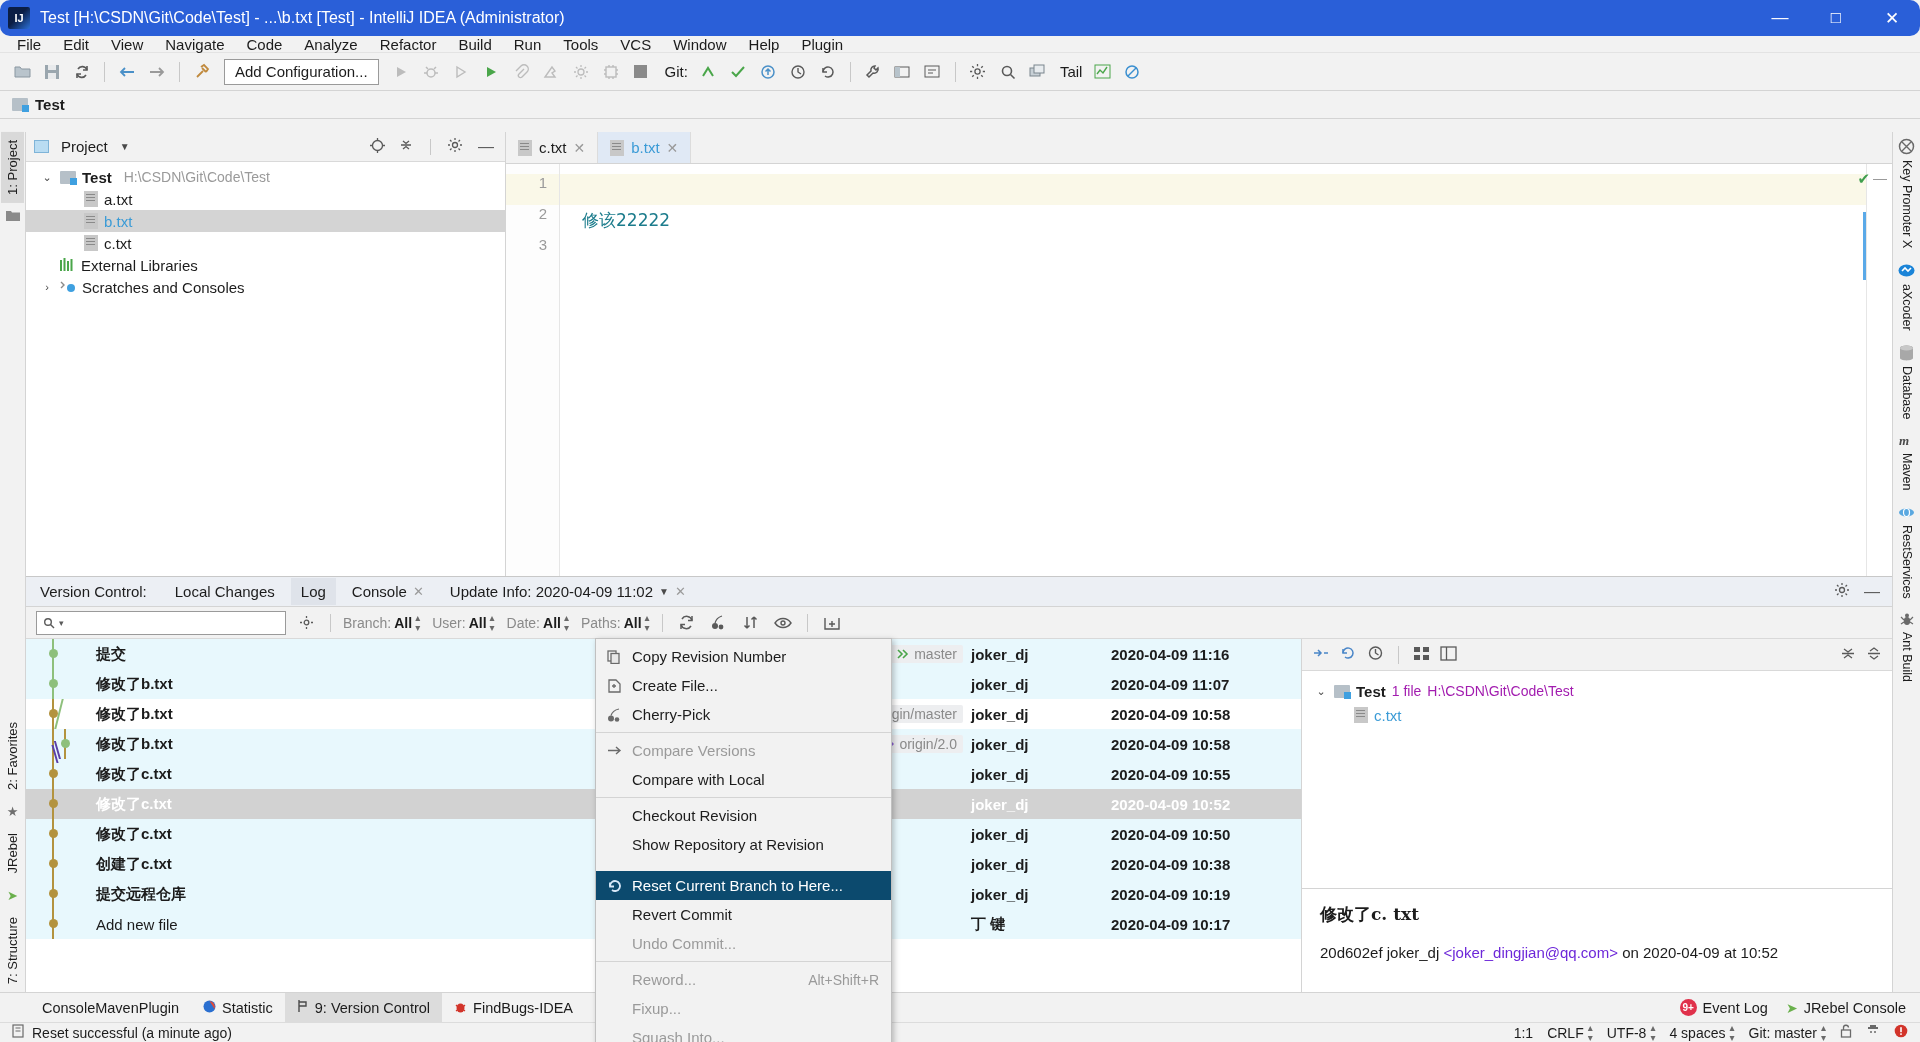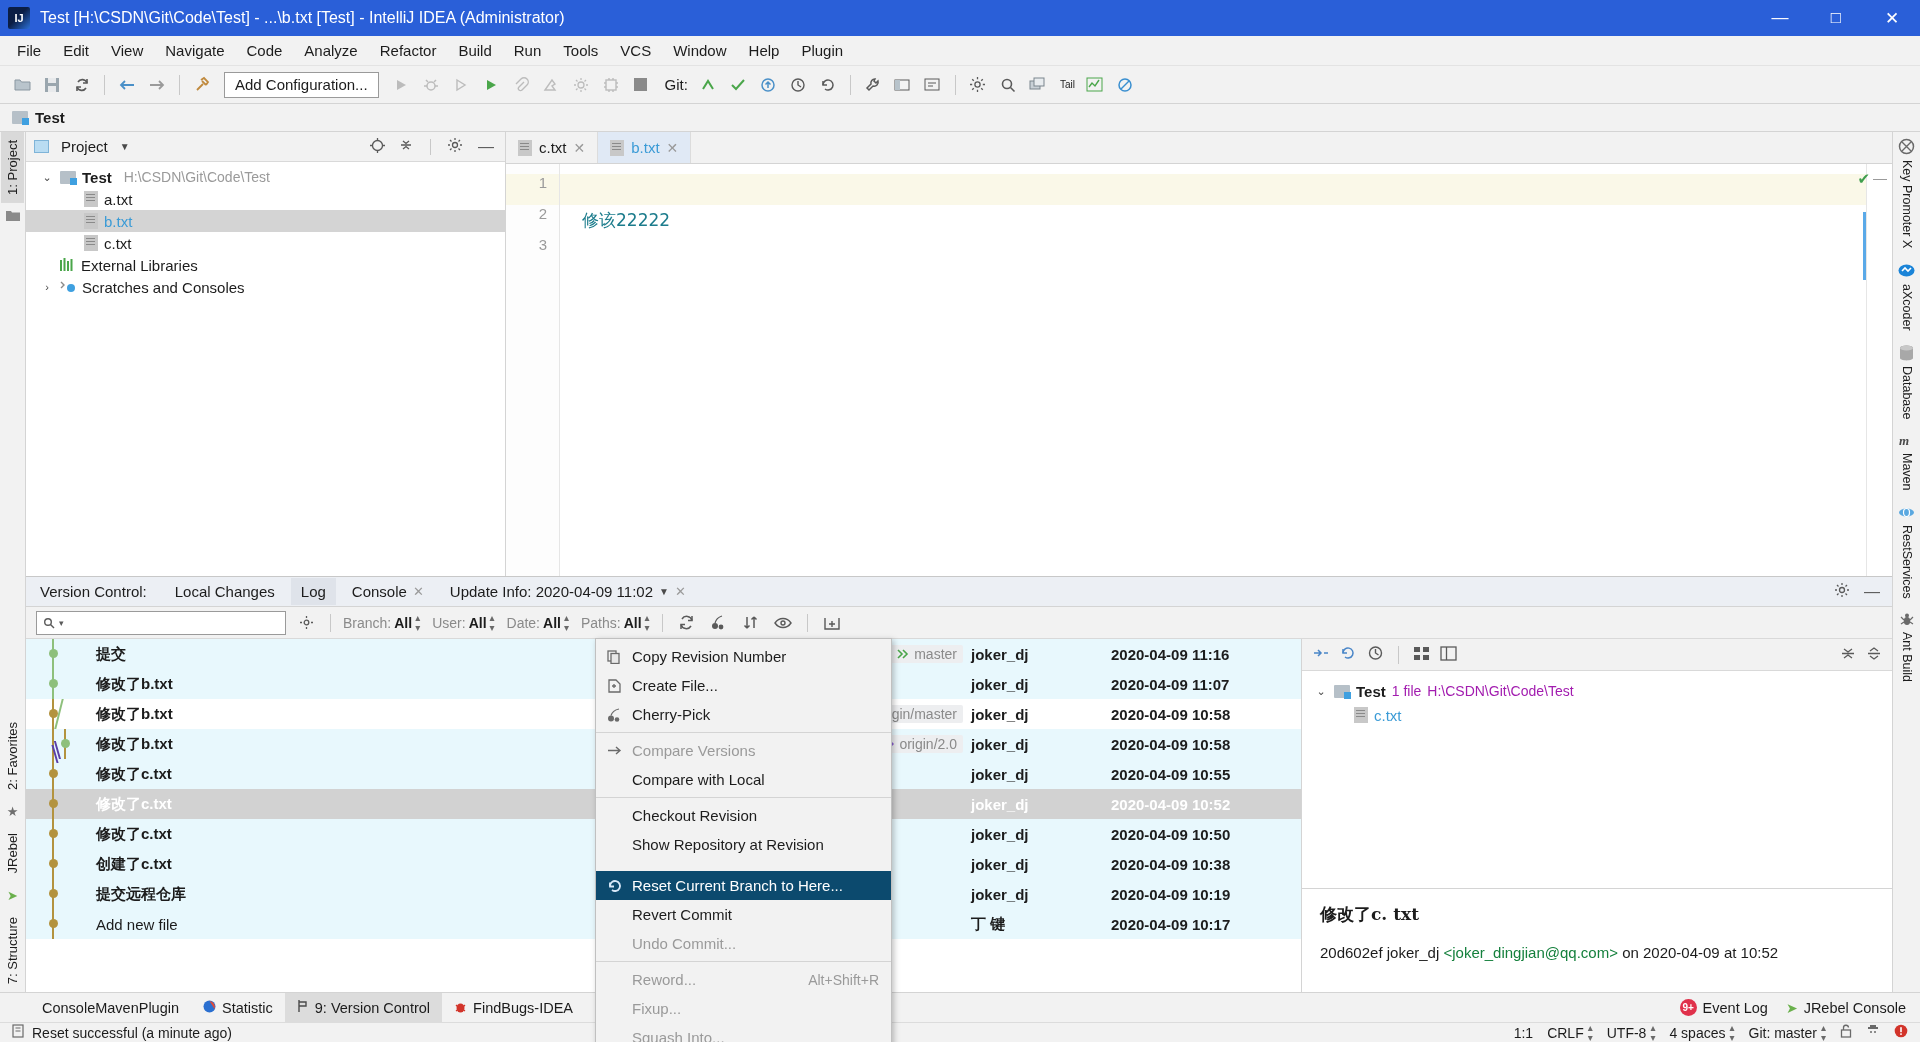--- a/index.html
+++ b/index.html
@@ -13,38 +13,39 @@
     background: #f2f2f2;
   }
   #app { position: relative; width: 1920px; height: 1042px; }
 
   
   .titlebar {
     height: 36px; background: #2a5fd8;
     display: flex; align-items: center;
     color: #fff; font-size: 16px;
     padding-left: 8px;
+    border-radius: 10px;
   }
   .titlebar .ij-logo {
     width: 22px; height: 22px; margin-right: 10px;
     background: linear-gradient(135deg,#0b1e45 0%,#0b1e45 45%,#2b6fd6 100%);
     border-radius: 2px; position: relative; flex: 0 0 auto;
     display:flex; align-items:center; justify-content:center;
     font-size: 11px; font-weight: bold; color:#fff;
   }
   .titlebar .title-text { white-space: nowrap; }
   .win-btns { margin-left: auto; display: flex; height: 36px; }
   .win-btn {
     width: 56px; height: 36px; display: flex; align-items: center; justify-content: center;
     color: #fff; font-size: 17px;
   }
 
   
   .menubar {
-    height: 30px; background: #f2f2f2;
+    height: 17px; background: #f2f2f2;
     display: flex; align-items: center; padding-left: 6px;
     border-bottom: 1px solid #e3e3e3;
   }
   .menubar .mi {
     padding: 4px 11px; font-size: 15px; color: #1c1c1c; cursor: default;
   }
 
   
   .toolbar {
     height: 38px; background: #f2f2f2; display: flex; align-items: center;
@@ -56,21 +57,21 @@
   }
   .tb-icon svg { display:block; }
   .tb-icon.disabled { opacity: .35; }
   .tb-sep { width: 1px; height: 20px; background: #c8c8c8; margin: 0 6px; }
   .run-config {
     height: 26px; border: 1px solid #9a9a9a; background: #fff;
     display: flex; align-items: center; padding: 0 10px; font-size: 15px;
     margin: 0 6px; color: #1c1c1c;
   }
   .git-label { font-size: 15px; margin: 0 4px 0 8px; color:#1c1c1c; }
-  .tail-label { font-size: 10px; margin: 0 4px 0 6px; color:#1c1c1c; }
+  .tail-label { font-size: 15px; margin: 0 4px 0 6px; color:#1c1c1c; }
 
   
   .navbar {
     height: 28px; background: #f2f2f2; display: flex; align-items: center;
     padding-left: 12px; gap: 7px; border-bottom: 1px solid #d4d4d4;
     font-size: 15px; font-weight: bold;
   }
 
   
   .body-wrap { position:absolute; top:132px; left:0; right:0; bottom:36px; display:flex; }
@@ -203,21 +204,21 @@
     height: 32px; background: #f2f2f2; display:flex; align-items:center; gap: 10px;
     padding-left: 10px; border-bottom: 1px solid #d9d9d9; color:#4a86c8;
   }
   .detail-toolbar .right { margin-left:auto; display:flex; gap:10px; padding-right:10px; color:#5a5a5a;}
   .changed-files { flex:1; padding: 8px 0 0 6px; font-size: 15px; }
   .cf-row { display:flex; align-items:center; gap:6px; height: 24px; padding-left: 6px;}
   .cf-path { color:#a21caf; font-size:14px; }
   .detail-bottom { height: 118px; border-top: 1px solid #d4d4d4; padding: 14px 18px; }
   .detail-subject { font-size: 17px; font-weight: bold; font-family:"DejaVu Serif", serif; margin-bottom: 18px; }
   .detail-meta { font-size: 15px; color:#1c1c1c; }
-  .detail-meta .mail { color: #15803d; }
+  .detail-meta .mail { color: #6d28d9; }
 
   
   .bottom-tabs {
     position:absolute; left:0; right:0; bottom: 20px; height: 30px; background:#f2f2f2;
     display:flex; align-items:center; padding-left: 30px; gap: 0; font-size: 14.5px;
     border-top: 1px solid #d4d4d4;
   }
   .btab { display:flex; align-items:center; gap:6px; padding: 6px 12px; }
   .btab.active { background: #dcdcdc; }
   .bottom-tabs .right { margin-left:auto; display:flex; align-items:center; gap:18px; padding-right: 14px;}

